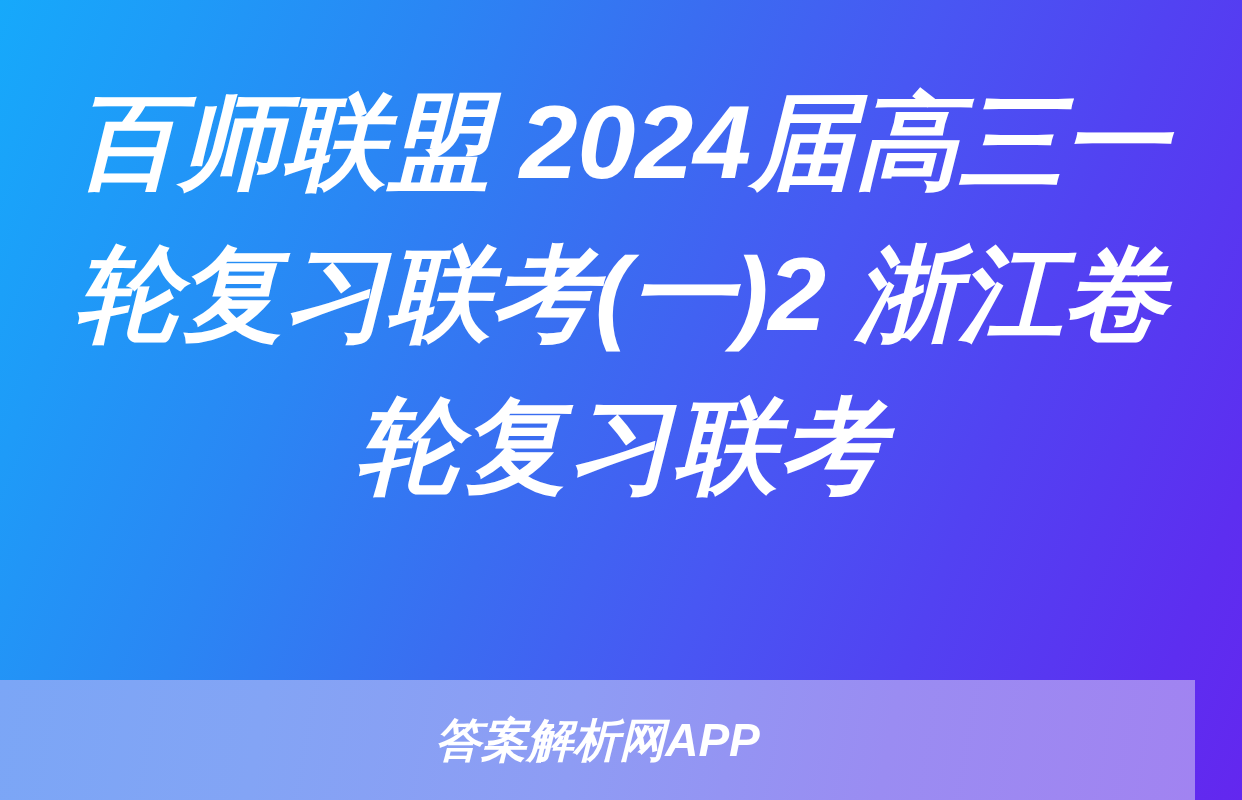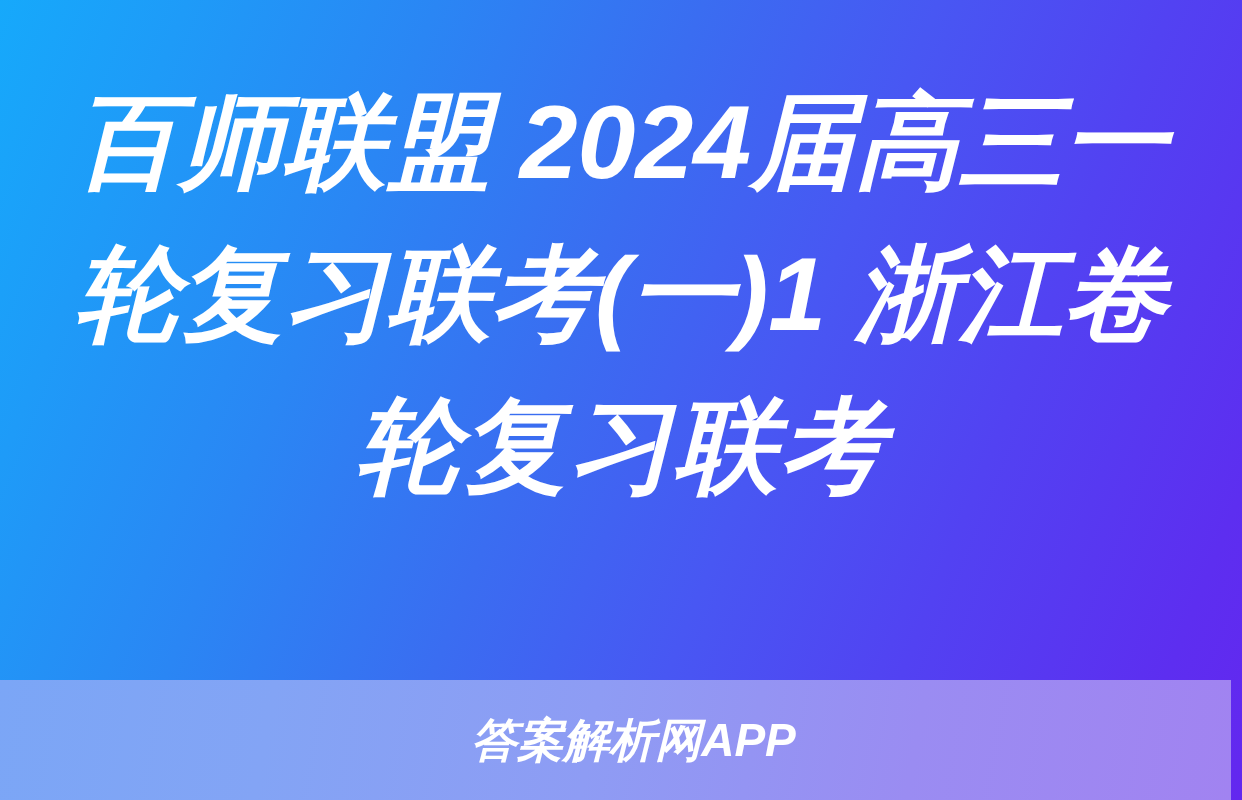--- a/index.html
+++ b/index.html
@@ -71,41 +71,40 @@
     height: 120px;
     background: linear-gradient(100deg,
         #7ba6f6 0%,
         #83a4f5 22%,
         #8e9cf4 48%,
         #9a8cf2 74%,
         #a183f1 100%);
     display: flex;
     align-items: center;
     justify-content: center;
-    padding-left: 36px;
   }
 
   .footer-text {
     color: #ffffff;
     font-weight: 700;
     font-style: italic;
     font-size: 46px;
     line-height: 52px;
     letter-spacing: 0px;
     white-space: nowrap;
   }
 </style>
 </head>
 <body>
 
 <div class="card">
 
   <div class="title-block">
     <span class="title-line l1">百师联盟 2024届高三一</span>
-    <span class="title-line l2">轮复习联考(一)1 浙江卷</span>
+    <span class="title-line l2">轮复习联考(一)2 浙江卷</span>
     <span class="title-line l3">轮复习联考</span>
   </div>
 
   <div class="footer-band">
     <span class="footer-text">答案解析网APP</span>
   </div>
 
 </div>
 
 </body></html>

